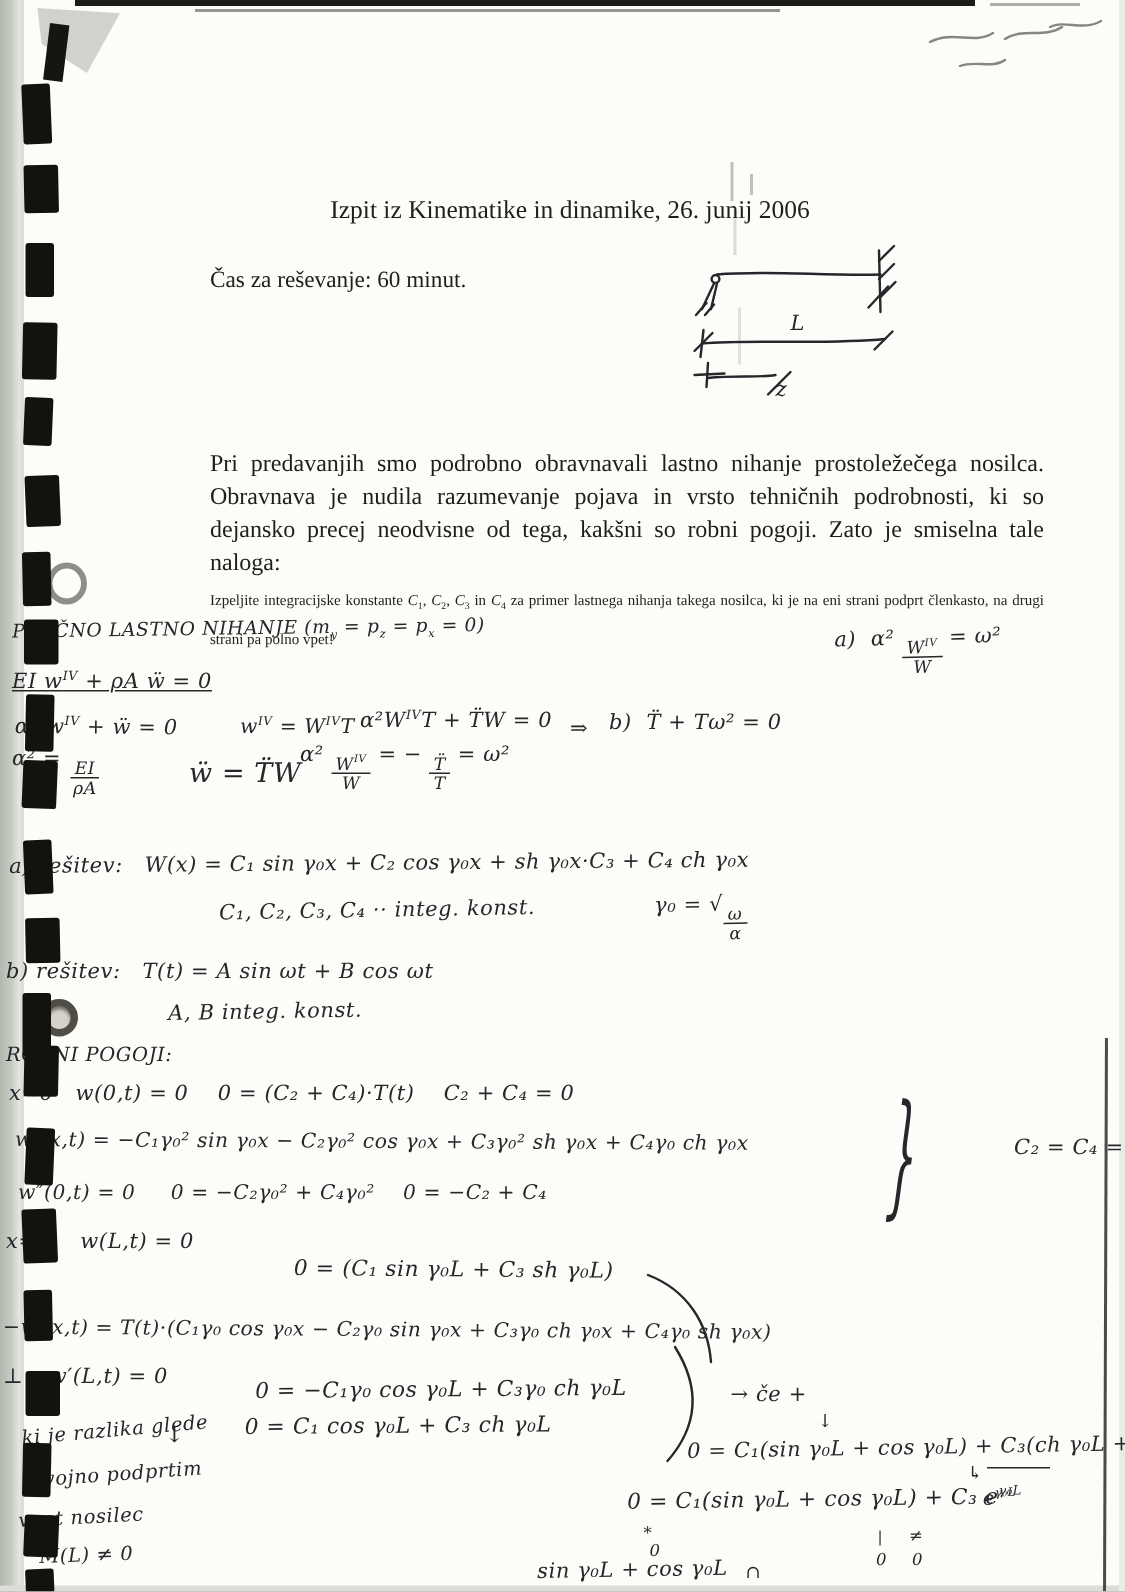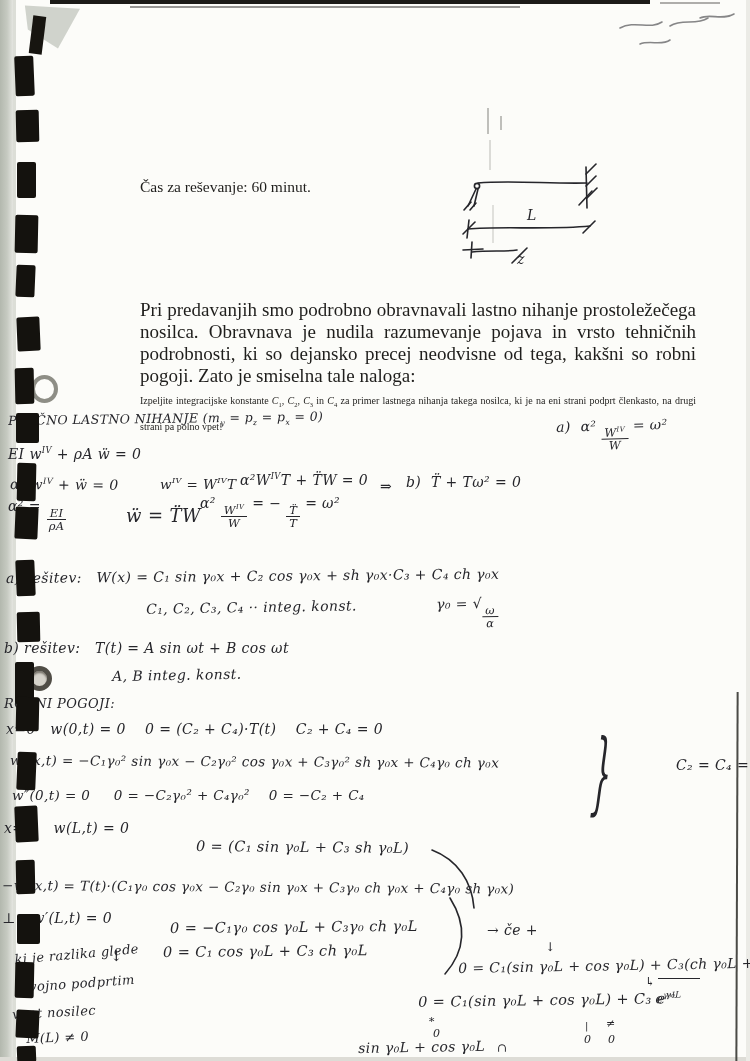--- a/index.html
+++ b/index.html
@@ -22,21 +22,21 @@
   #ring-dark{left:27px;top:666px;width:15px;height:15px;border:5px solid #504d46;background:#d5d2ca;
     box-shadow:inset 0 2px 2px #7a766d;}
   .fold-dash{position:absolute;width:2px;background:#8d8d88;opacity:.55;z-index:2;}
   #right-line{position:absolute;left:736px;top:692px;width:2px;height:369px;background:#4a4a46;
     transform:rotate(.2deg);z-index:4;}
   
   .print{position:absolute;color:#1f1e1c;z-index:2;}
   #doc-title{left:140px;top:130px;width:480px;text-align:center;font-size:17px;}
   #time-note{left:140px;top:178px;font-size:15.5px;}
   #task-heading{left:140px;top:251px;width:565px;font-weight:bold;font-size:15.5px;line-height:21px;}
-  #para-1{left:140px;top:299px;width:556px;font-size:19px;line-height:22px;text-align:justify;}
+  #para-1{left:140px;top:299px;width:556px;font-size:16px;line-height:22px;text-align:justify;}
   #para-2{left:140px;top:390px;width:556px;font-size:10px;line-height:22px;text-align:justify;}
   #para-2 sub,#task sub{font-size:.65em;}
   
   .hw{position:absolute;font-family:"DejaVu Serif","DejaVu Sans",serif;font-style:italic;
       color:#26262b;white-space:nowrap;line-height:1.15;transform-origin:left top;
       letter-spacing:.4px;z-index:3;}
   .hw sup{font-size:.6em;}
   .hw sub{font-size:.6em;}
   .frac{display:inline-flex;flex-direction:column;align-items:center;vertical-align:-.55em;
         font-size:.82em;line-height:1.05;}
@@ -87,20 +87,21 @@
       <div class="bmark" style="top: 697px; height: 34px; left: 16px; width: 23px; transform: rotate(1.2deg);"></div>
       <div class="bmark" style="top: 752px; height: 38px; left: 17px; width: 19px; transform: rotate(2.4deg);"></div>
       <div class="bmark" style="top: 806px; height: 36px; left: 15px; width: 23px; transform: rotate(-2.4deg);"></div>
       <div class="bmark" style="top: 860px; height: 34px; left: 16px; width: 19px; transform: rotate(-1.2deg);"></div>
       <div class="bmark" style="top: 914px; height: 30px; left: 17px; width: 23px; transform: rotate(0deg);"></div>
       <div class="bmark" style="top: 962px; height: 36px; left: 15px; width: 19px; transform: rotate(1.2deg);"></div>
       <div class="bmark" style="top: 1010px; height: 28px; left: 16px; width: 23px; transform: rotate(2.4deg);"></div>
       <div class="bmark" style="top: 1046px; height: 16px; left: 17px; width: 19px; transform: rotate(-2.4deg);"></div>
     </div>
 
+  <div id="doc-title" class="print">Izpit iz Kinematike in dinamike, 26. junij 2006</div>
   <div id="time-note" class="print">Čas za reševanje: 60 minut.</div>
   <div id="para-1" class="print">Pri predavanjih smo podrobno obravnavali lastno nihanje prostoležečega nosilca. Obravnava je nudila razumevanje pojava in vrsto tehničnih podrobnosti, ki so dejansko precej neodvisne od tega, kakšni so robni pogoji. Zato je smiselna tale naloga:</div>
   <div id="para-2" class="print">Izpeljite integracijske konstante <i>C</i><sub>1</sub>, <i>C</i><sub>2</sub>, <i>C</i><sub>3</sub> in <i>C</i><sub>4</sub> za primer lastnega nihanja takega nosilca, ki je na eni strani podprt členkasto, na drugi strani pa polno vpet!</div>
 
   <svg id="beam-sketch" width="160" height="112" viewBox="0 0 160 112">
     <g>
       <path d="M23,23 C55,20 95,24 132,23"></path>
     </g>
     <g>
       <path d="M131,7 L132,48"></path>
@@ -131,21 +132,21 @@
     </g>
     <text x="62" y="104" font-size="14">z</text>
   </svg>
 
   <div id="hw-layer">
       <div class="hw" style="left: 8px; top: 414px; font-size: 12.5px; transform: rotate(-0.8deg);">PREČNO LASTNO NIHANJE (m<sub>y</sub> = p<sub>z</sub> = p<sub>x</sub> = 0)</div>
       <div class="hw" style="left: 556px; top: 419px; font-size: 14px; transform: rotate(-1.5deg);">a)&nbsp; α² <span class="frac">
           <span class="num">W<sup>IV</sup></span>
           <span class="den">W</span>
         </span> = ω²</div>
-      <div class="hw" style="left: 8px; top: 446px; font-size: 14px; transform: rotate(0deg);">EI w<sup>IV</sup> + ρA ẅ = 0</div>
+      <div class="hw" style="left: 8px; top: 446px; font-size: 14px; transform: rotate(0deg); text-decoration: underline;">EI w<sup>IV</sup> + ρA ẅ = 0</div>
       <div class="hw" style="left: 10px; top: 476px; font-size: 14px; transform: rotate(0.5deg);">α² w<sup>IV</sup> + ẅ = 0</div>
       <div class="hw" style="left: 160px; top: 476px; font-size: 13.5px; transform: rotate(0deg);">w<sup>IV</sup> = W<sup>IV</sup>T</div>
       <div class="hw" style="left: 240px; top: 472px; font-size: 14px; transform: rotate(0deg);">α²W<sup>IV</sup>T + T̈W = 0</div>
       <div class="hw" style="left: 380px; top: 478px; font-size: 14px; transform: rotate(0deg);">⇒</div>
       <div class="hw" style="left: 406px; top: 474px; font-size: 14px; transform: rotate(0deg);">b)&nbsp; T̈ + Tω² = 0</div>
       <div class="hw" style="left: 8px; top: 498px; font-size: 14px; transform: rotate(0deg);">α² = <span class="frac">
           <span class="num">EI</span>
           <span class="den">ρA</span>
         </span></div>
       <div class="hw" style="left: 126px; top: 506px; font-size: 18px; transform: rotate(0deg);">ẅ = T̈W</div>

